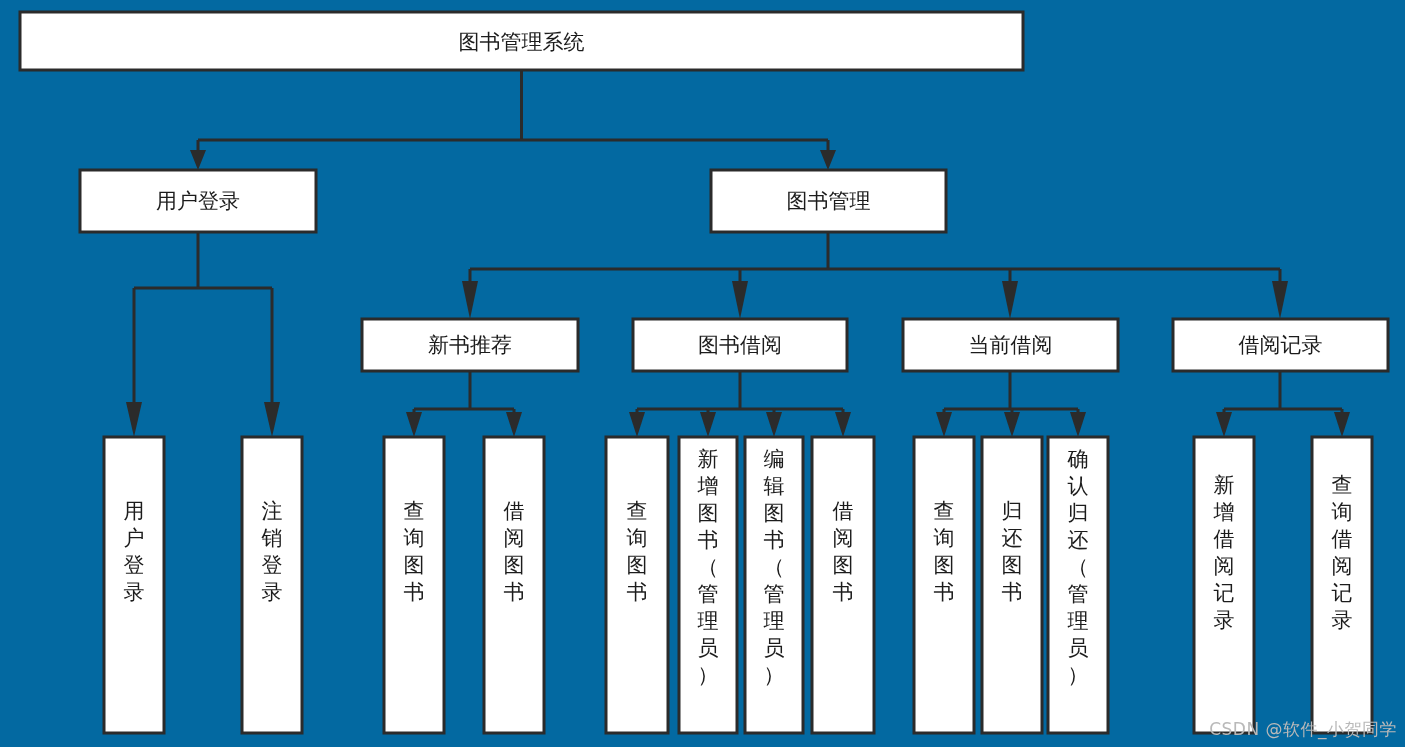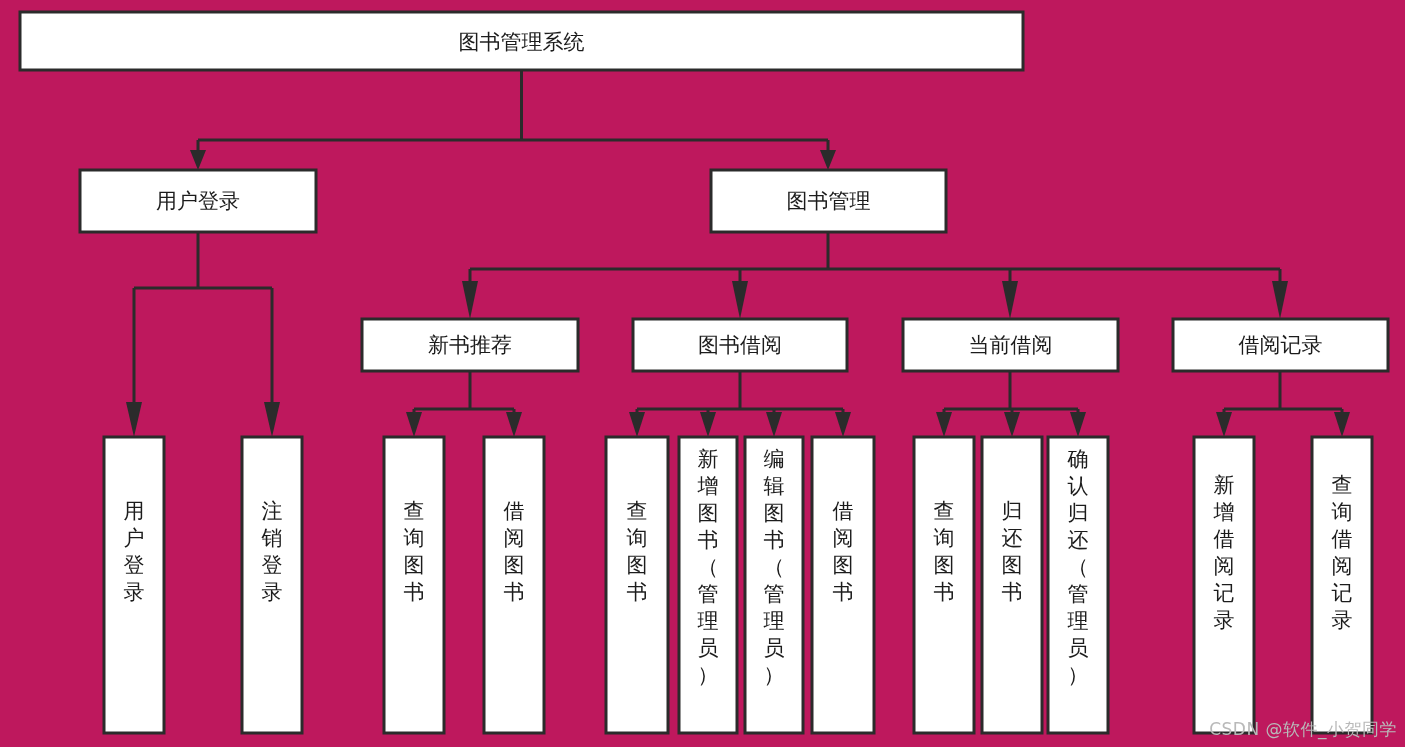--- a/index.html
+++ b/index.html
@@ -11,21 +11,21 @@
   body {
     width: 1405px;
     height: 747px;
     font-family: "DejaVu Sans", "Liberation Sans", sans-serif;
     overflow: hidden;
   }
   #diagram-root {
     position: relative;
     width: 1405px;
     height: 747px;
-    background: #be185d;
+    background: #0369a1;
   }
   svg#flowchart {
     display: block;
     width: 1405px;
     height: 747px;
   }
   .node-box {
     fill: #ffffff;
     stroke: #2b2b2b;
     stroke-width: 3;

